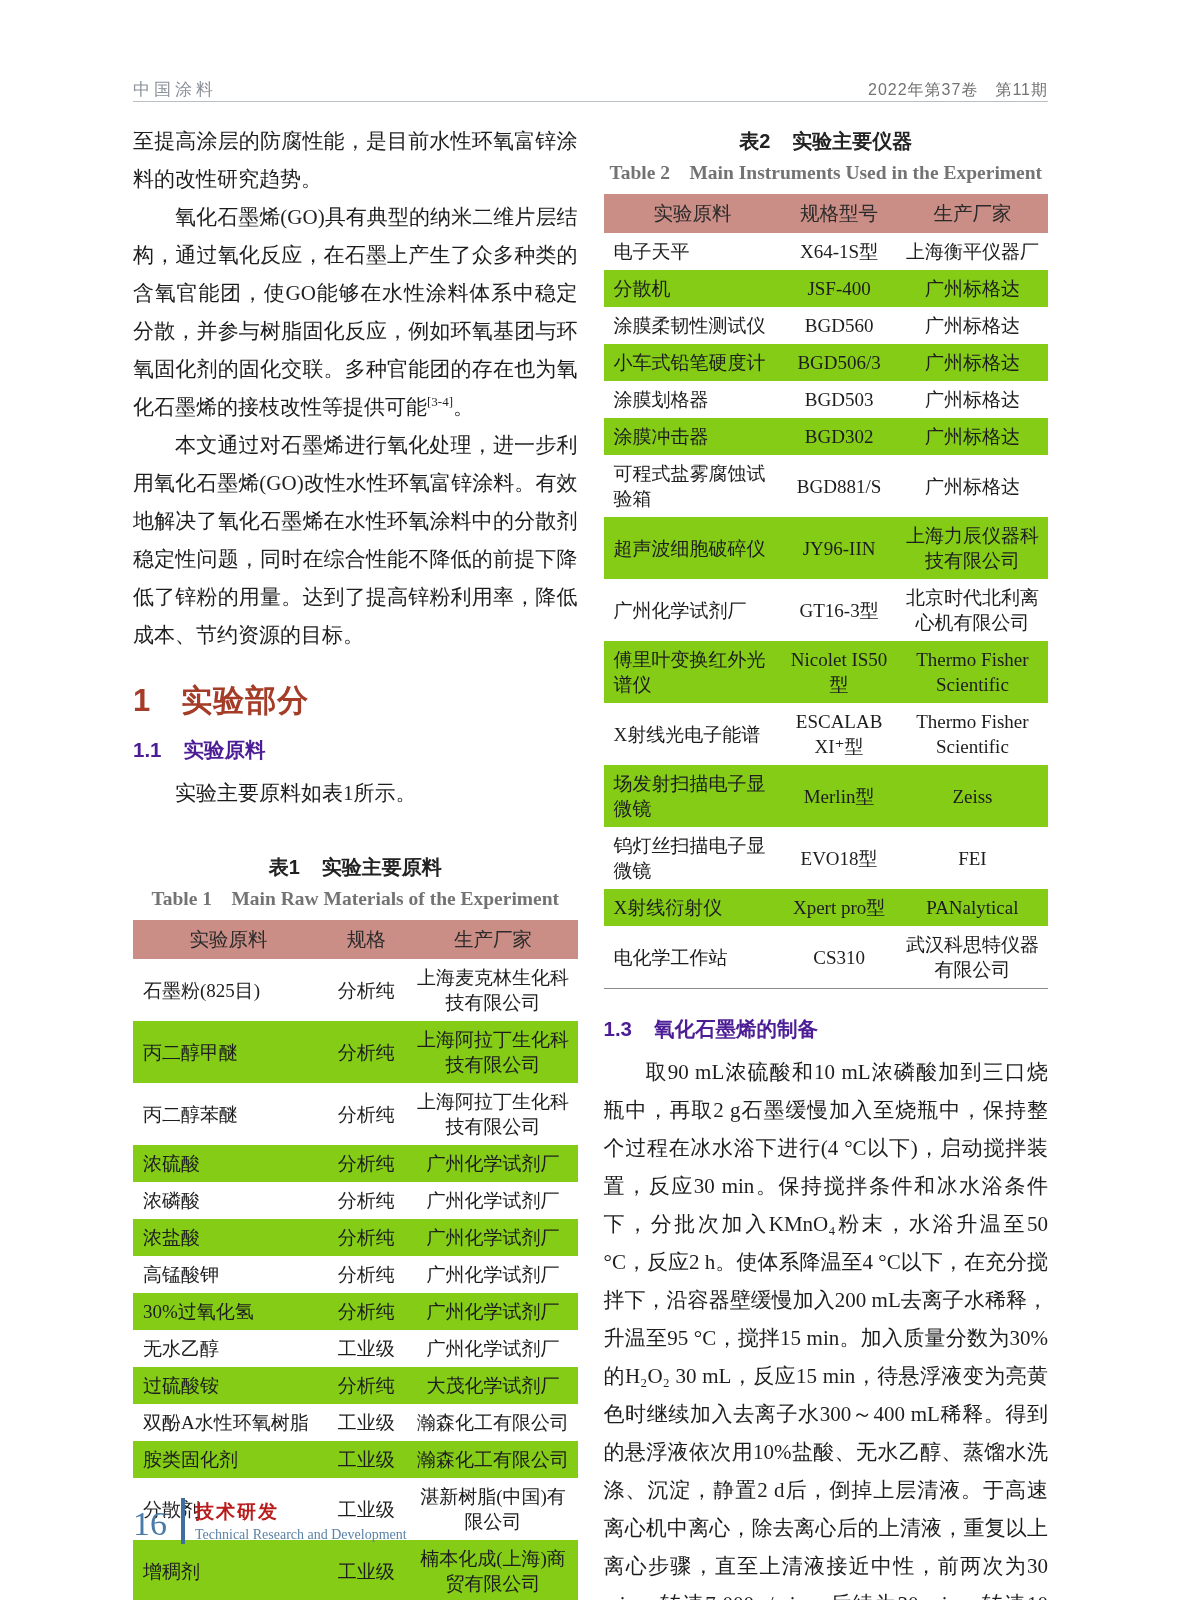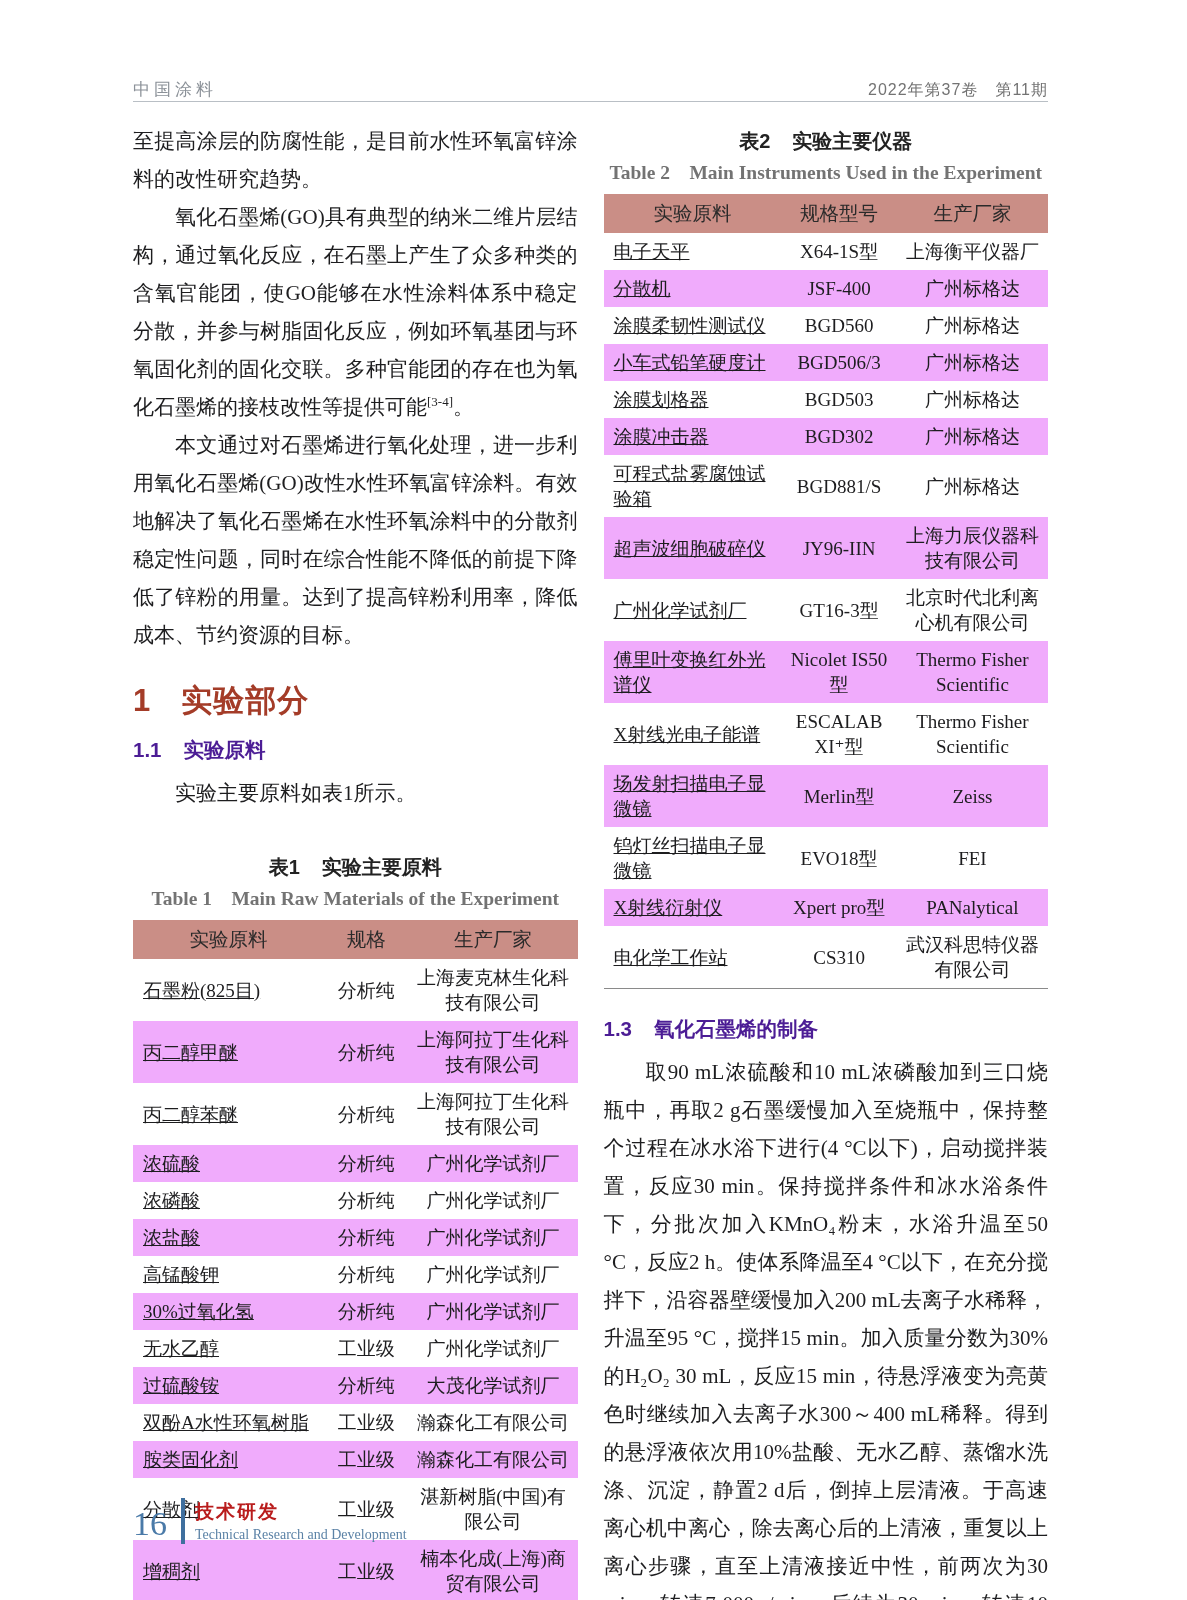--- a/index.html
+++ b/index.html
@@ -65,24 +65,24 @@
     width: 100%; border-collapse: collapse;
     font-size: 19px; line-height: 25px;
     border-bottom: 1.5px solid #8a8a8a;
   }
   table.data-table th {
     background: #ca8e86; color: #2a2a2a;
     font-weight: normal; font-size: 19.5px;
     padding: 7px 4px; text-align: center;
   }
   table.data-table td { padding: 6px 4px; vertical-align: middle; }
-  table.data-table td.c1 { text-align: left; padding-left: 10px; text-decoration: underline; }
+  table.data-table td.c1 { text-align: left; padding-left: 10px; }
   table.data-table td.c2 { text-align: center; }
   table.data-table td.c3 { text-align: center; }
-  table.data-table tr.shaded td { background: #f0abfc; }
+  table.data-table tr.shaded td { background: #84cc16; }
 
   .t1 .c1 { width: 43%; } .t1 .c2 { width: 19%; } .t1 .c3 { width: 38%; }
   .t2 .c1 { width: 40%; } .t2 .c2 { width: 26%; } .t2 .c3 { width: 34%; }
 
   .after-table-gap { margin-top: 34px; }
 
   
   .pg-footer {
     position: absolute; left: 133px; top: 1498px;
     display: flex; align-items: center;

